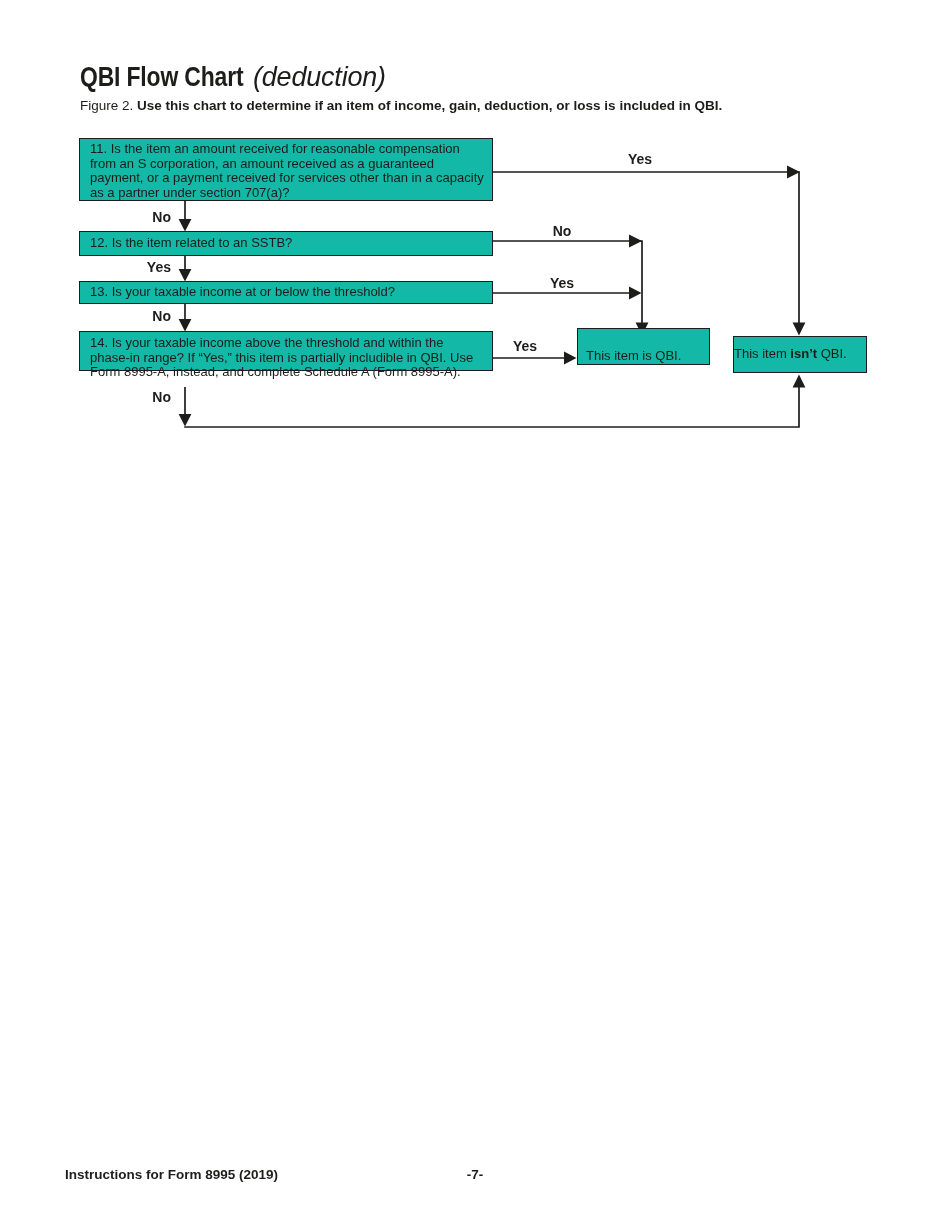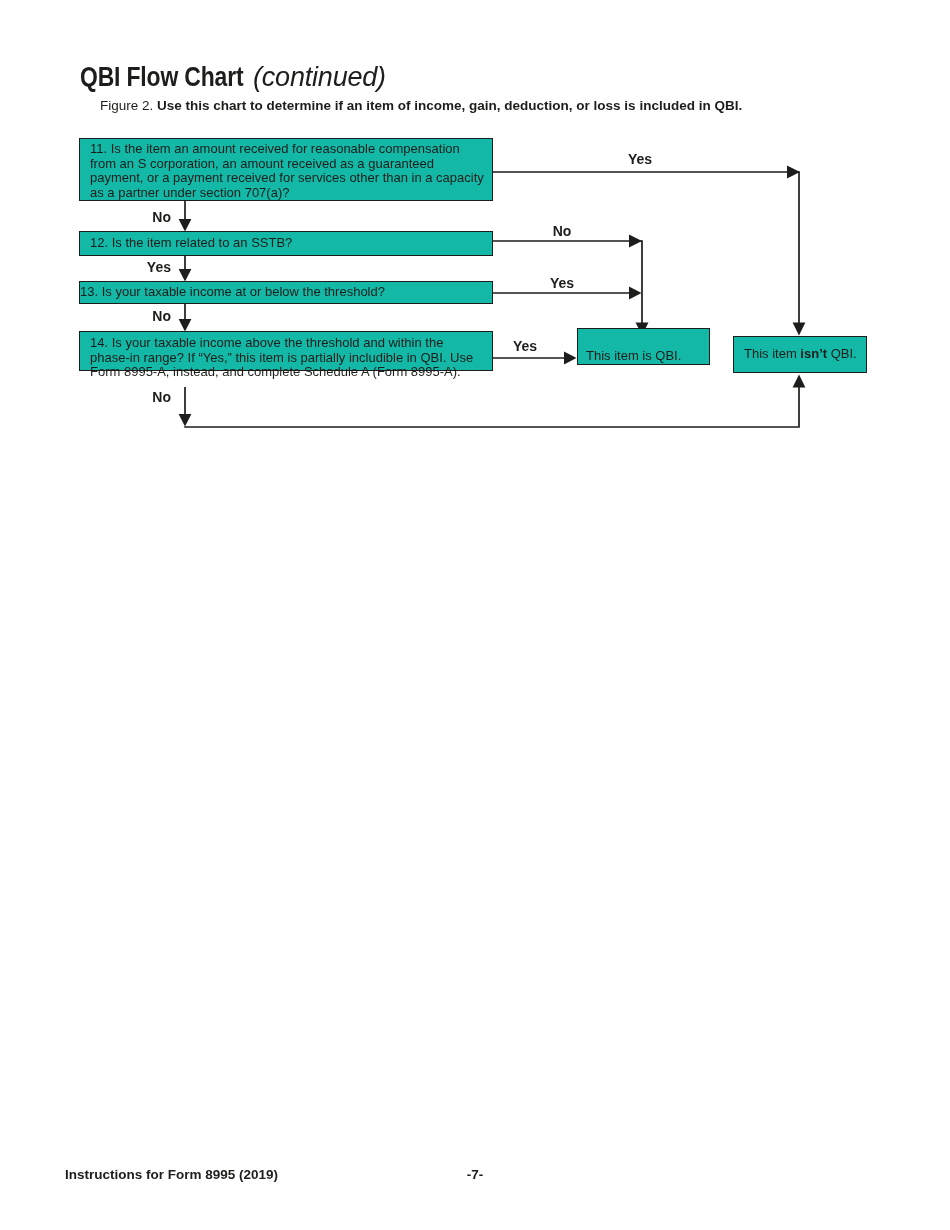--- a/index.html
+++ b/index.html
@@ -21,39 +21,39 @@
     display: inline-block; transform: scaleX(0.85); transform-origin: left top;
     letter-spacing: -0.2px;
   }
   .title-cont {
     position: absolute; left: 253px; top: 62px;
     font-size: 27px; font-style: italic; white-space: nowrap;
     letter-spacing: -0.2px;
   }
   .figure-line {
     position: absolute; left: 80px; top: 98px;
-    font-size: 13.5px; white-space: nowrap; margin-left: 20px;
+    font-size: 13.5px; white-space: nowrap;
   }
   .figure-line .cap-bold { font-weight: bold; }
 
   
   .flow-box {
     position: absolute;
     border: 1.6px solid #1d1d1b;
     background: #14b8a6;
     font-size: 13px;
     line-height: 14.6px;
   }
   .flow-box .bt { white-space: pre-line; }
   #box-q11 { left: 79px; top: 138px; width: 414px; height: 63px; padding: 3px 8px 0 10px; }
   #box-q12 { left: 79px; top: 231px; width: 414px; height: 25px; display: flex; align-items: center; padding-left: 10px; }
-  #box-q13 { left: 79px; top: 281px; width: 414px; height: 23px; display: flex; align-items: center; }
+  #box-q13 { left: 79px; top: 281px; width: 414px; height: 23px; display: flex; align-items: center; padding-left: 10px; }
   #box-q14 { left: 79px; top: 331px; width: 414px; height: 40px; padding: 4px 8px 0 10px; }
   #box-result-qbi { left: 577px; top: 328px; width: 133px; height: 37px; display: flex; align-items: flex-end; padding-left: 8px; }
-  #box-result-not-qbi { left: 733px; top: 336px; width: 134px; height: 37px; display: flex; align-items: center; padding-left: 10px; }
+  #box-result-not-qbi { left: 733px; top: 336px; width: 134px; height: 37px; display: flex; align-items: center; }
   #box-result-not-qbi .emph { font-weight: bold; }
 
   
   .branch-label {
     position: absolute;
     font-size: 14px; font-weight: bold;
     line-height: 13px;
   }
   .lbl-center { text-align: center; width: 80px; }
   .lbl-right  { text-align: right;  width: 50px; }
@@ -80,21 +80,21 @@
     position: absolute; left: 0; top: 1167px; width: 950px;
     text-align: center; font-size: 13.5px; font-weight: bold;
   }
 </style>
 </head>
 <body>
 
 <div class="page">
 
   <div class="title-bold">QBI Flow Chart</div>
-  <div class="title-cont">(continued)</div>
+  <div class="title-cont">(deduction)</div>
   <div class="figure-line"><span>Figure 2.</span> <span class="cap-bold">Use this chart to determine if an item of income, gain, deduction, or loss is included in QBI.</span></div>
 
   <svg class="connectors" width="950" height="1230" viewBox="0 0 950 1230" xmlns="http://www.w3.org/2000/svg">
 
     <g>
       <path d="M493,172 L799,172 L799,324"></path>
       <polygon points="787,165.6 787,178.4 800,172"></polygon>
       <polygon points="792.6,322.6 805.4,322.6 799,335.4"></polygon>
     </g>
 

